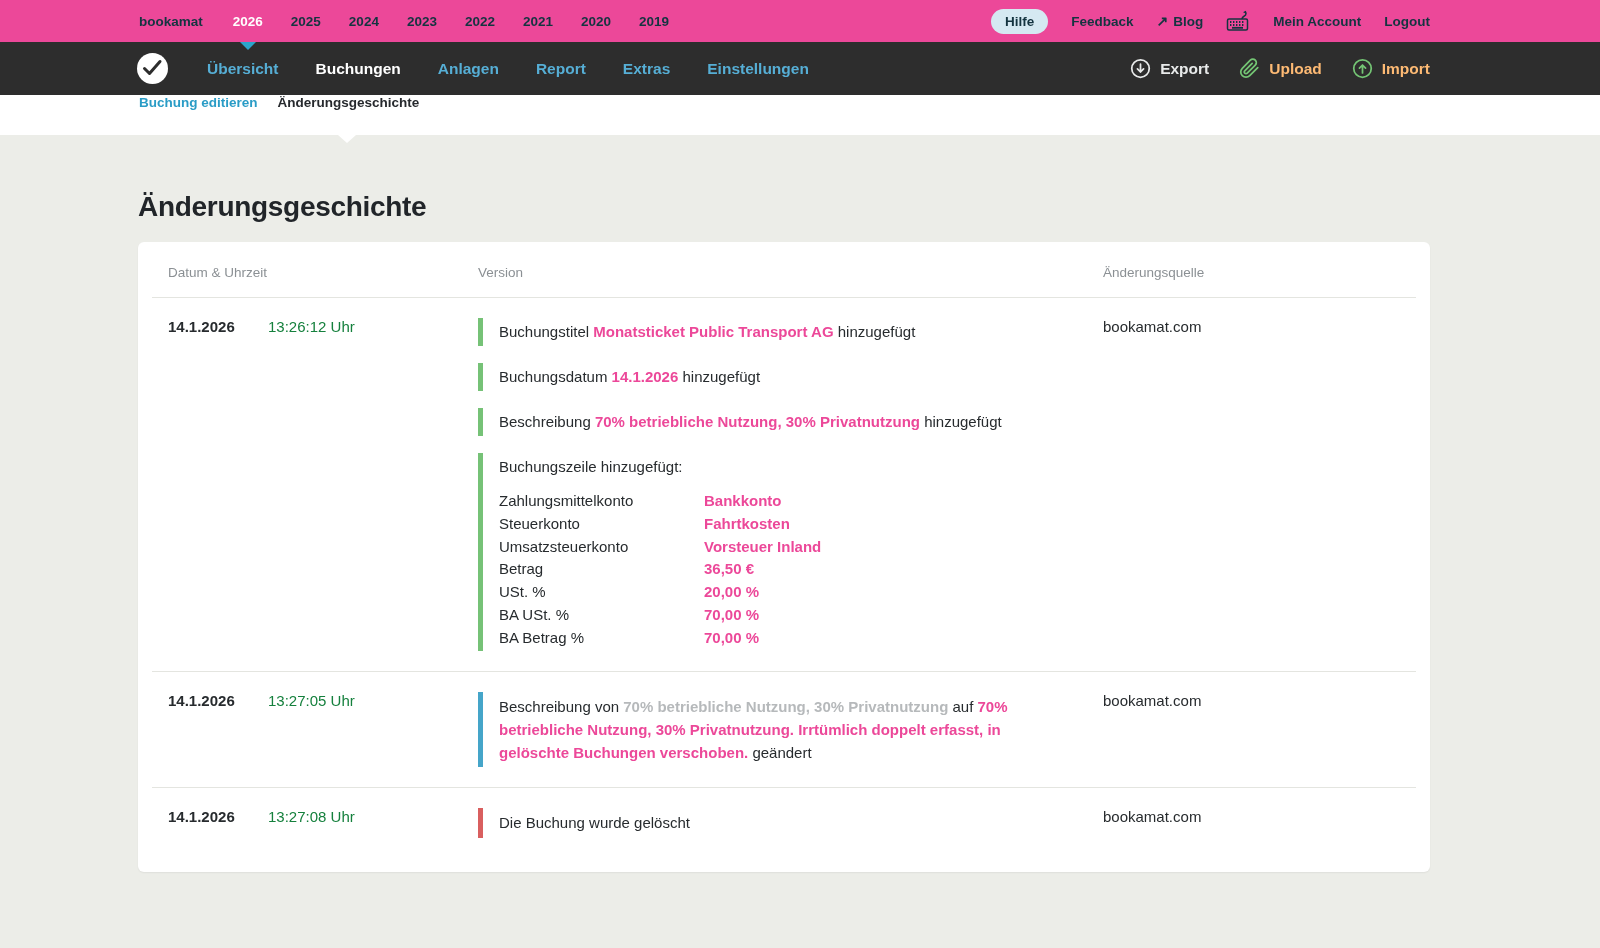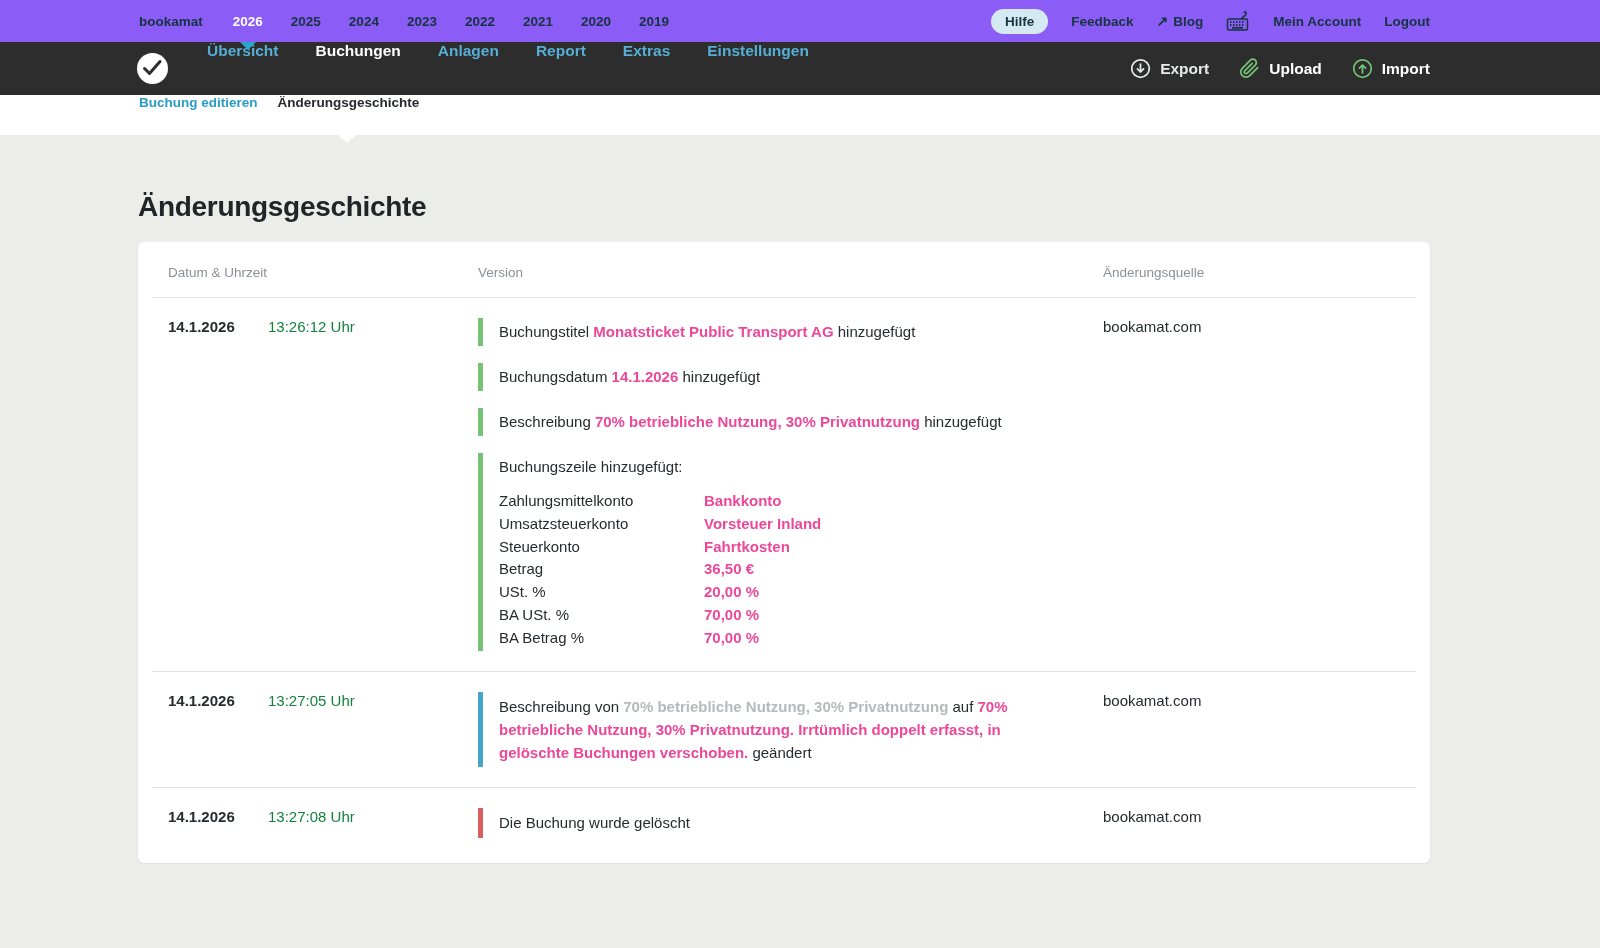--- a/index.html
+++ b/index.html
@@ -8,21 +8,21 @@
     font-family:"Liberation Sans", sans-serif;
     background:#ecede8;
     color:#272b2e;
     overflow:hidden;
   }
 
   
   .topbar {
     position:relative;
     height:42px;
-    background:#8b5cf6;
+    background:#ec4899;
     display:flex;
     align-items:center;
     padding:0 170px 0 139px;
     font-size:13.5px;
     font-weight:bold;
     color:#143440;
     z-index:3;
   }
   .brand { margin-right:30px; cursor:pointer; }
   .years { display:flex; gap:28px; align-items:center; }
@@ -48,31 +48,32 @@
   .blog { display:flex; align-items:center; gap:5px; cursor:pointer; }
   .blog-arrow { font-size:14px; }
   .kbd-icon { display:flex; align-items:center; cursor:pointer; }
 
   
   .mainnav {
     position:relative;
     height:53px;
     background:#2d2d2d;
     display:flex;
+    align-items:center;
     padding:0 170px 0 137px;
     z-index:2;
   }
   .logo { margin-right:39px; display:flex; align-items:center; cursor:pointer; }
   .nav-items { display:flex; gap:37px; font-size:15.5px; font-weight:bold; }
   .nav-item { color:#56aed5; cursor:pointer; }
   .nav-item.active { color:#ffffff; }
   .nav-actions { margin-left:auto; display:flex; align-items:center; gap:30px; font-size:15.5px; font-weight:bold; }
   .action { display:flex; align-items:center; gap:9px; cursor:pointer; }
   .action.export { color:#e8eaea; }
-  .action.green { color:#ffffff; }
+  .action.green { color:#fdba74; }
 
   
   .subnav {
     position:relative;
     height:40px;
     background:#ffffff;
     display:flex;
     gap:20px;
     padding:0 0 0 139px;
     font-size:13.5px;
@@ -97,21 +98,21 @@
     font-weight:bold;
     color:#212529;
     letter-spacing:-0.3px;
   }
   .card {
     width:1292px;
     margin-top:19px;
     background:#ffffff;
     border-radius:6px;
     box-shadow:0 1px 2px rgba(0,0,0,0.06);
-    padding-bottom:5px;
+    padding-bottom:14px;
   }
   .thead {
     margin:0 14px;
     padding:23px 16px 17px;
     display:grid;
     grid-template-columns:310px 1fr 297px;
     font-size:13.5px;
     color:#8b9094;
   }
   .row {
@@ -247,28 +248,28 @@
         <div class="entry"><span>Buchungsdatum </span><b>14.1.2026</b><span> hinzugefügt</span></div>
         <div class="entry"><span>Beschreibung </span><b>70% betriebliche Nutzung, 30% Privatnutzung</b><span> hinzugefügt</span></div>
         <div class="entry">
           <div class="detail-intro">Buchungszeile hinzugefügt:</div>
           <div class="fields">
             <div class="field">
                 <span class="flabel">Zahlungsmittelkonto</span>
                 <b>Bankkonto</b>
               </div>
             <div class="field">
+                <span class="flabel">Steuerkonto</span>
+                <b>Fahrtkosten</b>
+              </div>
+            <div class="field">
                 <span class="flabel">Umsatzsteuerkonto</span>
                 <b>Vorsteuer Inland</b>
               </div>
             <div class="field">
-                <span class="flabel">Steuerkonto</span>
-                <b>Fahrtkosten</b>
-              </div>
-            <div class="field">
                 <span class="flabel">Betrag</span>
                 <b>36,50 €</b>
               </div>
             <div class="field">
                 <span class="flabel">USt. %</span>
                 <b>20,00 %</b>
               </div>
             <div class="field">
                 <span class="flabel">BA USt. %</span>
                 <b>70,00 %</b>

